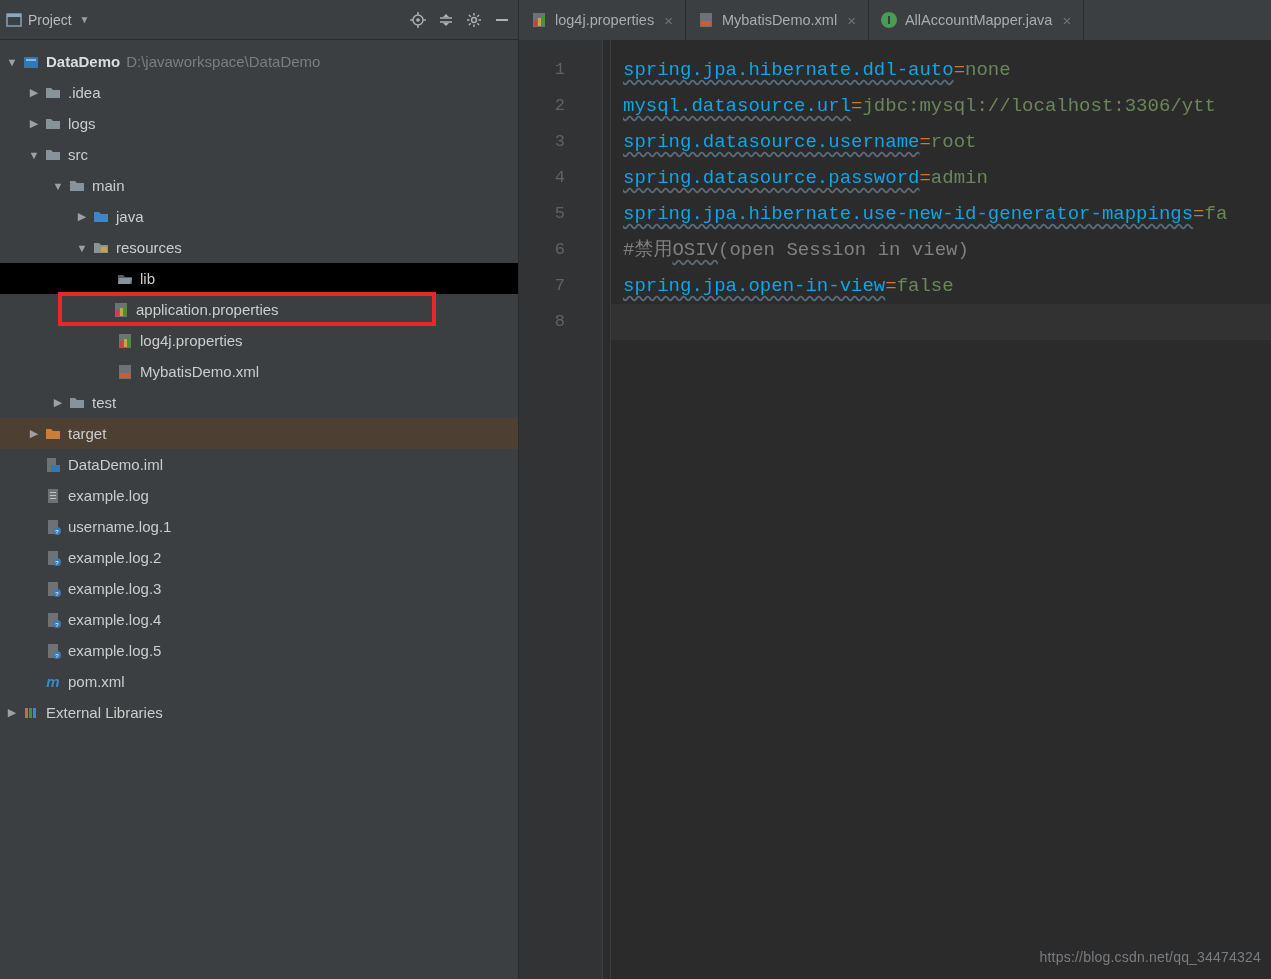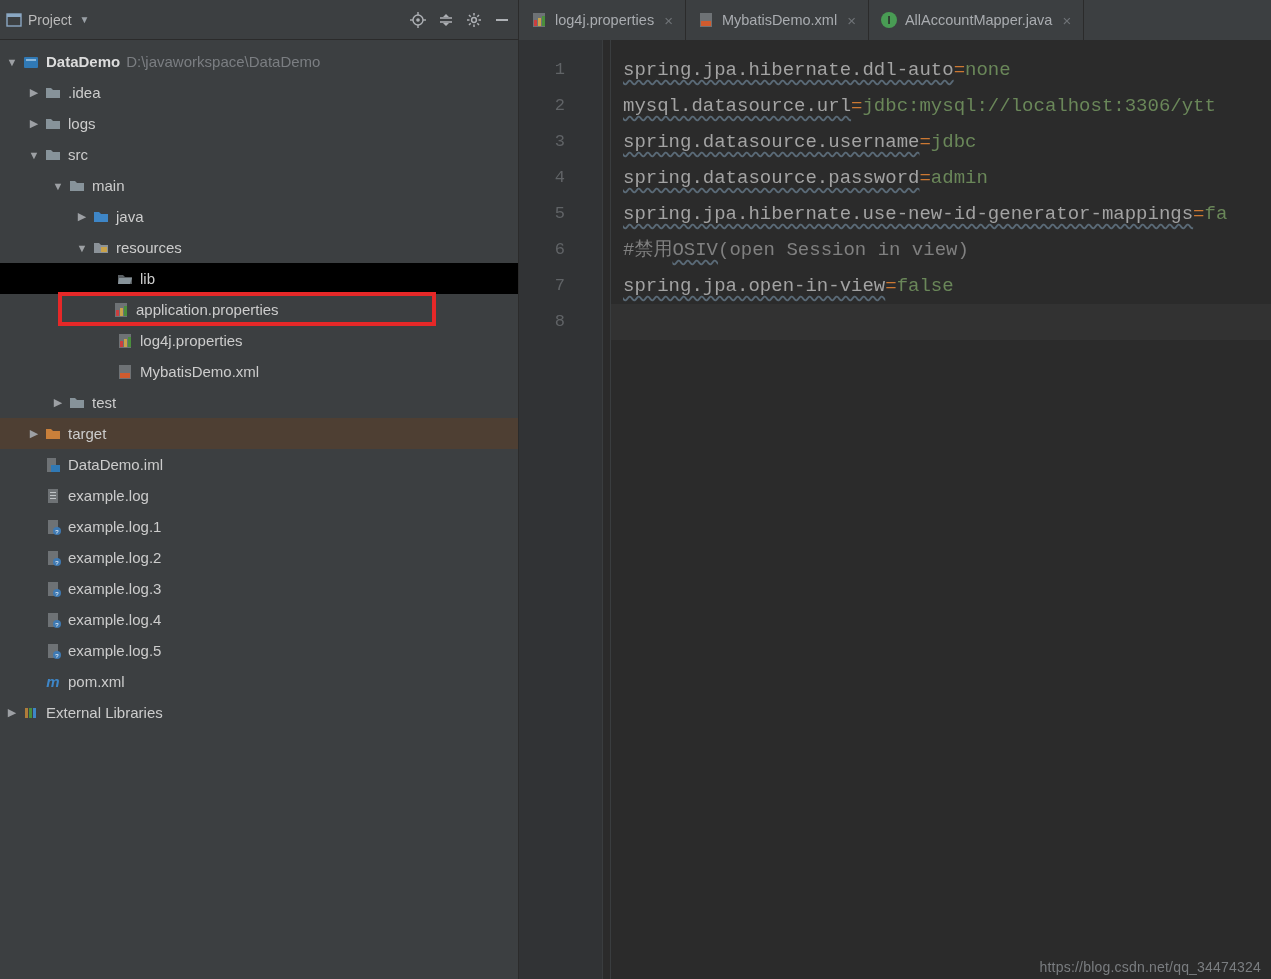--- a/index.html
+++ b/index.html
@@ -33,26 +33,26 @@
 .tab { display: flex; align-items: center; gap: 8px; padding: 0 12px; color: #a9acb0; border-right: 1px solid #2b2b2b; font-size: 14.5px; }
 .tab .close { color: #6f7377; font-size: 15px; margin-left: 2px; }
 
 .code-area { flex: 1; display: flex; background: #2b2b2b; position: relative; }
 .gutter { width: 60px; background: #313335; padding-top: 12px; text-align: right; color: #606366; font-family: Consolas, "Courier New", monospace; font-size: 17px; }
 .gutter div { height: 36px; line-height: 36px; padding-right: 14px; }
 .marker { width: 24px; background: #313335; border-right: 1px solid #3a3d3f;}
 .sep { width: 8px; background: #2b2b2b; border-right: 1px solid #3a3d3f;}
 .code { flex: 1; padding-top: 12px; padding-left: 12px; font-family: Consolas, "Courier New", monospace; font-size: 19px; color: #a9b7c6; overflow: hidden; }
 .code .line { height: 36px; line-height: 36px; white-space: pre; }
-.key { color: #a3a3a3; text-decoration: underline wavy #5a6a77; text-underline-offset: 4px; }
+.key { color: #0ea5e9; text-decoration: underline wavy #5a6a77; text-underline-offset: 4px; }
 .eq  { color: #cc7832; }
 .val { color: #6a8759; }
 .cmt { color: #808080; }
 .cmt .u { text-decoration: underline wavy #5a6a77; text-underline-offset: 4px; }
-.watermark { position: absolute; right: 10px; bottom: 4px; color: #7a7d80; font-size: 14px; letter-spacing: .2px; }
+.watermark { position: absolute; right: 10px; bottom: 14px; color: #7a7d80; font-size: 14px; letter-spacing: .2px; }
 
 
 .circle-i { width:16px;height:16px;border-radius:50%;background:#499c54;color:#2b2b2b;display:inline-flex;align-items:center;justify-content:center;font-size:11px;font-weight:700;}
 </style>
 </head>
 <body>
 
 <div class="app">
 
   <div class="sidebar">
@@ -268,21 +268,21 @@
       </div>
 
       <div class="row" style="padding-left:44px">
         <span class="icon">
             <svg class="svg-ico" viewBox="0 0 16 16">
               <rect x="3" y="1" width="10" height="14" fill="#6e7275"></rect>
               <circle cx="12" cy="12" r="4" fill="#3f7ab3"></circle>
               <text x="12" y="15" font-size="6" text-anchor="middle" fill="#fff">?</text>
             </svg>
           </span>
-        <span class="name">example.log.1</span>
+        <span class="name">username.log.1</span>
       </div>
       <div class="row" style="padding-left:44px">
         <span class="icon">
             <svg class="svg-ico" viewBox="0 0 16 16">
               <rect x="3" y="1" width="10" height="14" fill="#6e7275"></rect>
               <circle cx="12" cy="12" r="4" fill="#3f7ab3"></circle>
               <text x="12" y="15" font-size="6" text-anchor="middle" fill="#fff">?</text>
             </svg>
           </span>
         <span class="name">example.log.2</span>
@@ -380,21 +380,21 @@
         <div>5</div>
         <div>6</div>
         <div>7</div>
         <div>8</div>
       </div>
       <div class="marker"></div>
       <div class="sep"></div>
       <div class="code">
         <div class="line"><span class="key">spring.jpa.hibernate.ddl-auto</span><span class="eq">=</span><span class="val">none</span></div>
         <div class="line"><span class="key">mysql.datasource.url</span><span class="eq">=</span><span class="val">jdbc:mysql://localhost:3306/ytt</span></div>
-        <div class="line"><span class="key">spring.datasource.username</span><span class="eq">=</span><span class="val">jdbc</span></div>
+        <div class="line"><span class="key">spring.datasource.username</span><span class="eq">=</span><span class="val">root</span></div>
         <div class="line"><span class="key">spring.datasource.password</span><span class="eq">=</span><span class="val">admin</span></div>
         <div class="line"><span class="key">spring.jpa.hibernate.use-new-id-generator-mappings</span><span class="eq">=</span><span class="val">fa</span></div>
         <div class="line"><span class="cmt"><span>#禁用</span><span class="u">OSIV</span><span>(open Session in view)</span></span></div>
         <div class="line"><span class="key">spring.jpa.open-in-view</span><span class="eq">=</span><span class="val">false</span></div>
         <div class="line" style="background:#323232;margin-left:-12px;padding-left:12px;width:calc(100% + 12px)"></div>
       </div>
       <div class="watermark">https://blog.csdn.net/qq_34474324</div>
     </div>
   </div>
 </div>

